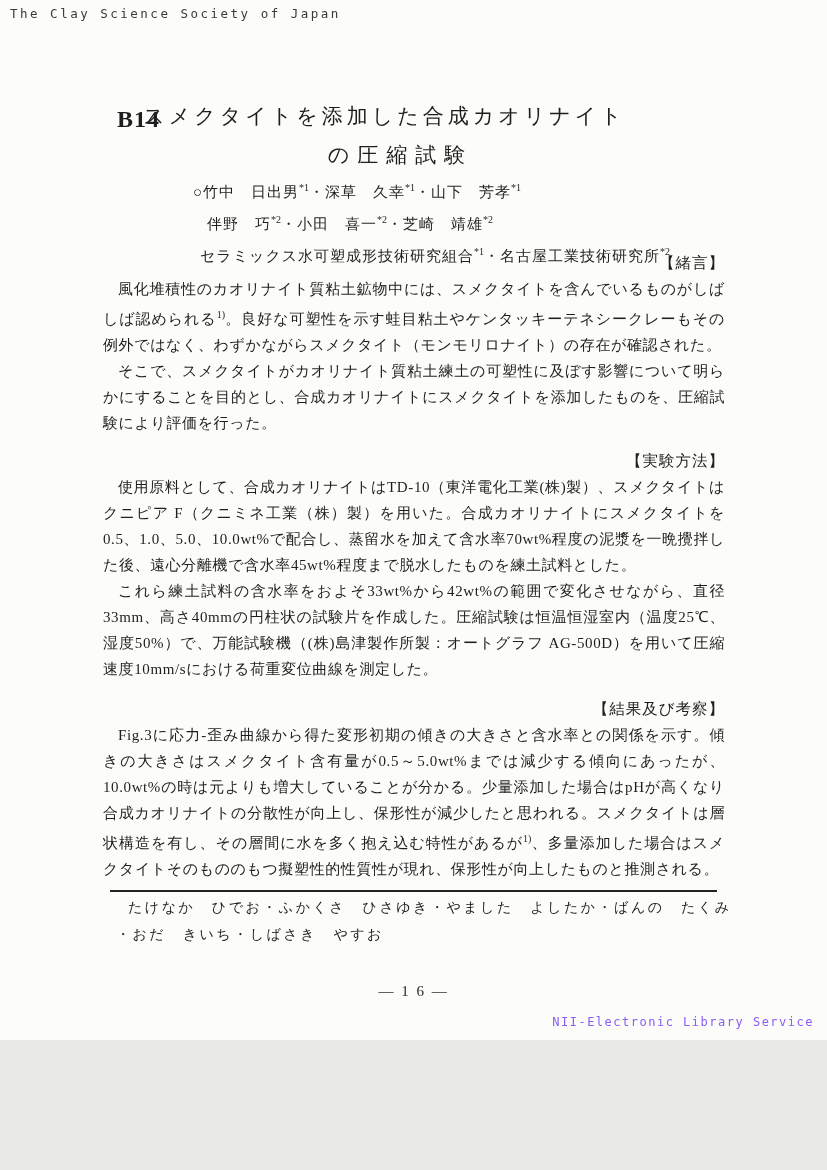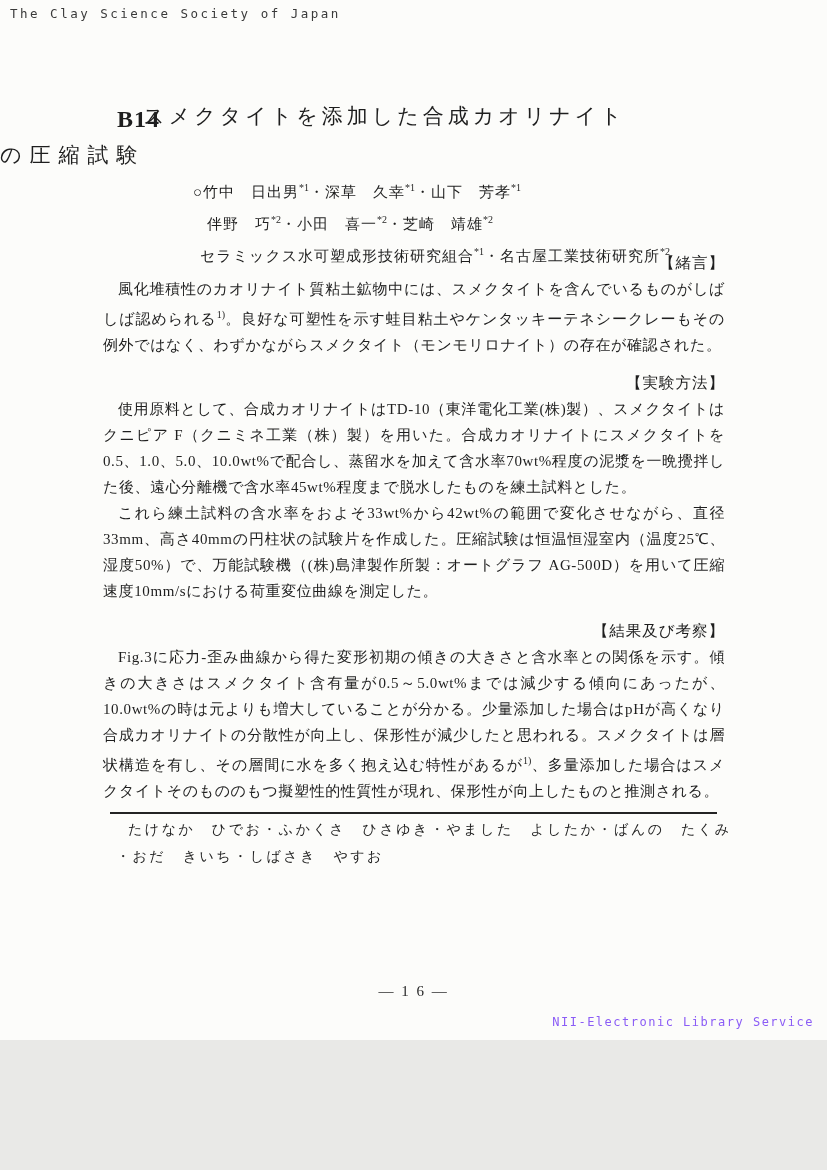--- a/index.html
+++ b/index.html
@@ -22,21 +22,21 @@
   .title-code {
     position:absolute; left:117px; top:6px;
     font-size:24px; font-weight:bold; letter-spacing:1px;
   }
   .title-line1 {
     text-align:center; padding-right:58px;
     font-size:21px; letter-spacing:4px; line-height:32px;
     white-space:nowrap;
   }
   .title-line2 {
-    text-align:left; padding-right:26px; margin-top:8px;
+    text-align:center; padding-right:26px; margin-top:8px;
     font-size:21px; letter-spacing:8px; line-height:30px;
     white-space:nowrap;
   }
   .authors {
     position:absolute; top:174px; left:103px; width:640px;
     font-size:15px; letter-spacing:1px; line-height:27px;
     white-space:nowrap;
   }
   .authors sup { font-size:10px; letter-spacing:0; vertical-align:super; }
   .a1 { padding-left:90px; }
@@ -93,20 +93,21 @@
   <div class="authors">
     <div class="a1"><span>○竹中　日出男</span><sup>*1</sup><span>・深草　久幸</span><sup>*1</sup><span>・山下　芳孝</span><sup>*1</sup></div>
     <div class="a2"><span>伴野　巧</span><sup>*2</sup><span>・小田　喜一</span><sup>*2</sup><span>・芝崎　靖雄</span><sup>*2</sup></div>
     <div class="a3"><span>セラミックス水可塑成形技術研究組合</span><sup>*1</sup><span>・名古屋工業技術研究所</span><sup>*2</sup></div>
   </div>
 
   <div class="body">
 
     <h2 class="sec">【緒言】</h2>
     <p><span>風化堆積性のカオリナイト質粘土鉱物中には、スメクタイトを含んでいるものがしばしば認められる</span><sup class="ref">1)</sup><span>。良好な可塑性を示す蛙目粘土やケンタッキーテネシークレーもその例外ではなく、わずかながらスメクタイト（モンモリロナイト）の存在が確認された。</span></p>
+    <p>そこで、スメクタイトがカオリナイト質粘土練土の可塑性に及ぼす影響について明らかにすることを目的とし、合成カオリナイトにスメクタイトを添加したものを、圧縮試験により評価を行った。</p>
 
     <h2 class="sec m-method">【実験方法】</h2>
     <p>使用原料として、合成カオリナイトはTD-10（東洋電化工業(株)製）、スメクタイトはクニピア F（クニミネ工業（株）製）を用いた。合成カオリナイトにスメクタイトを 0.5、1.0、5.0、10.0wt%で配合し、蒸留水を加えて含水率70wt%程度の泥漿を一晩攪拌した後、遠心分離機で含水率45wt%程度まで脱水したものを練土試料とした。</p>
     <p>これら練土試料の含水率をおよそ33wt%から42wt%の範囲で変化させながら、直径33mm、高さ40mmの円柱状の試験片を作成した。圧縮試験は恒温恒湿室内（温度25℃、湿度50%）で、万能試験機（(株)島津製作所製：オートグラフ AG-500D）を用いて圧縮速度10mm/sにおける荷重変位曲線を測定した。</p>
 
     <h2 class="sec m-results">【結果及び考察】</h2>
     <p><span>Fig.3に応力-歪み曲線から得た変形初期の傾きの大きさと含水率との関係を示す。傾きの大きさはスメクタイト含有量が0.5～5.0wt%までは減少する傾向にあったが、10.0wt%の時は元よりも増大していることが分かる。少量添加した場合はpHが高くなり合成カオリナイトの分散性が向上し、保形性が減少したと思われる。スメクタイトは層状構造を有し、その層間に水を多く抱え込む特性があるが</span><sup class="ref">1)</sup><span>、多量添加した場合はスメクタイトそのもののもつ擬塑性的性質性が現れ、保形性が向上したものと推測される。</span></p>
 
     <div class="rule"></div>
     <div class="readings">

